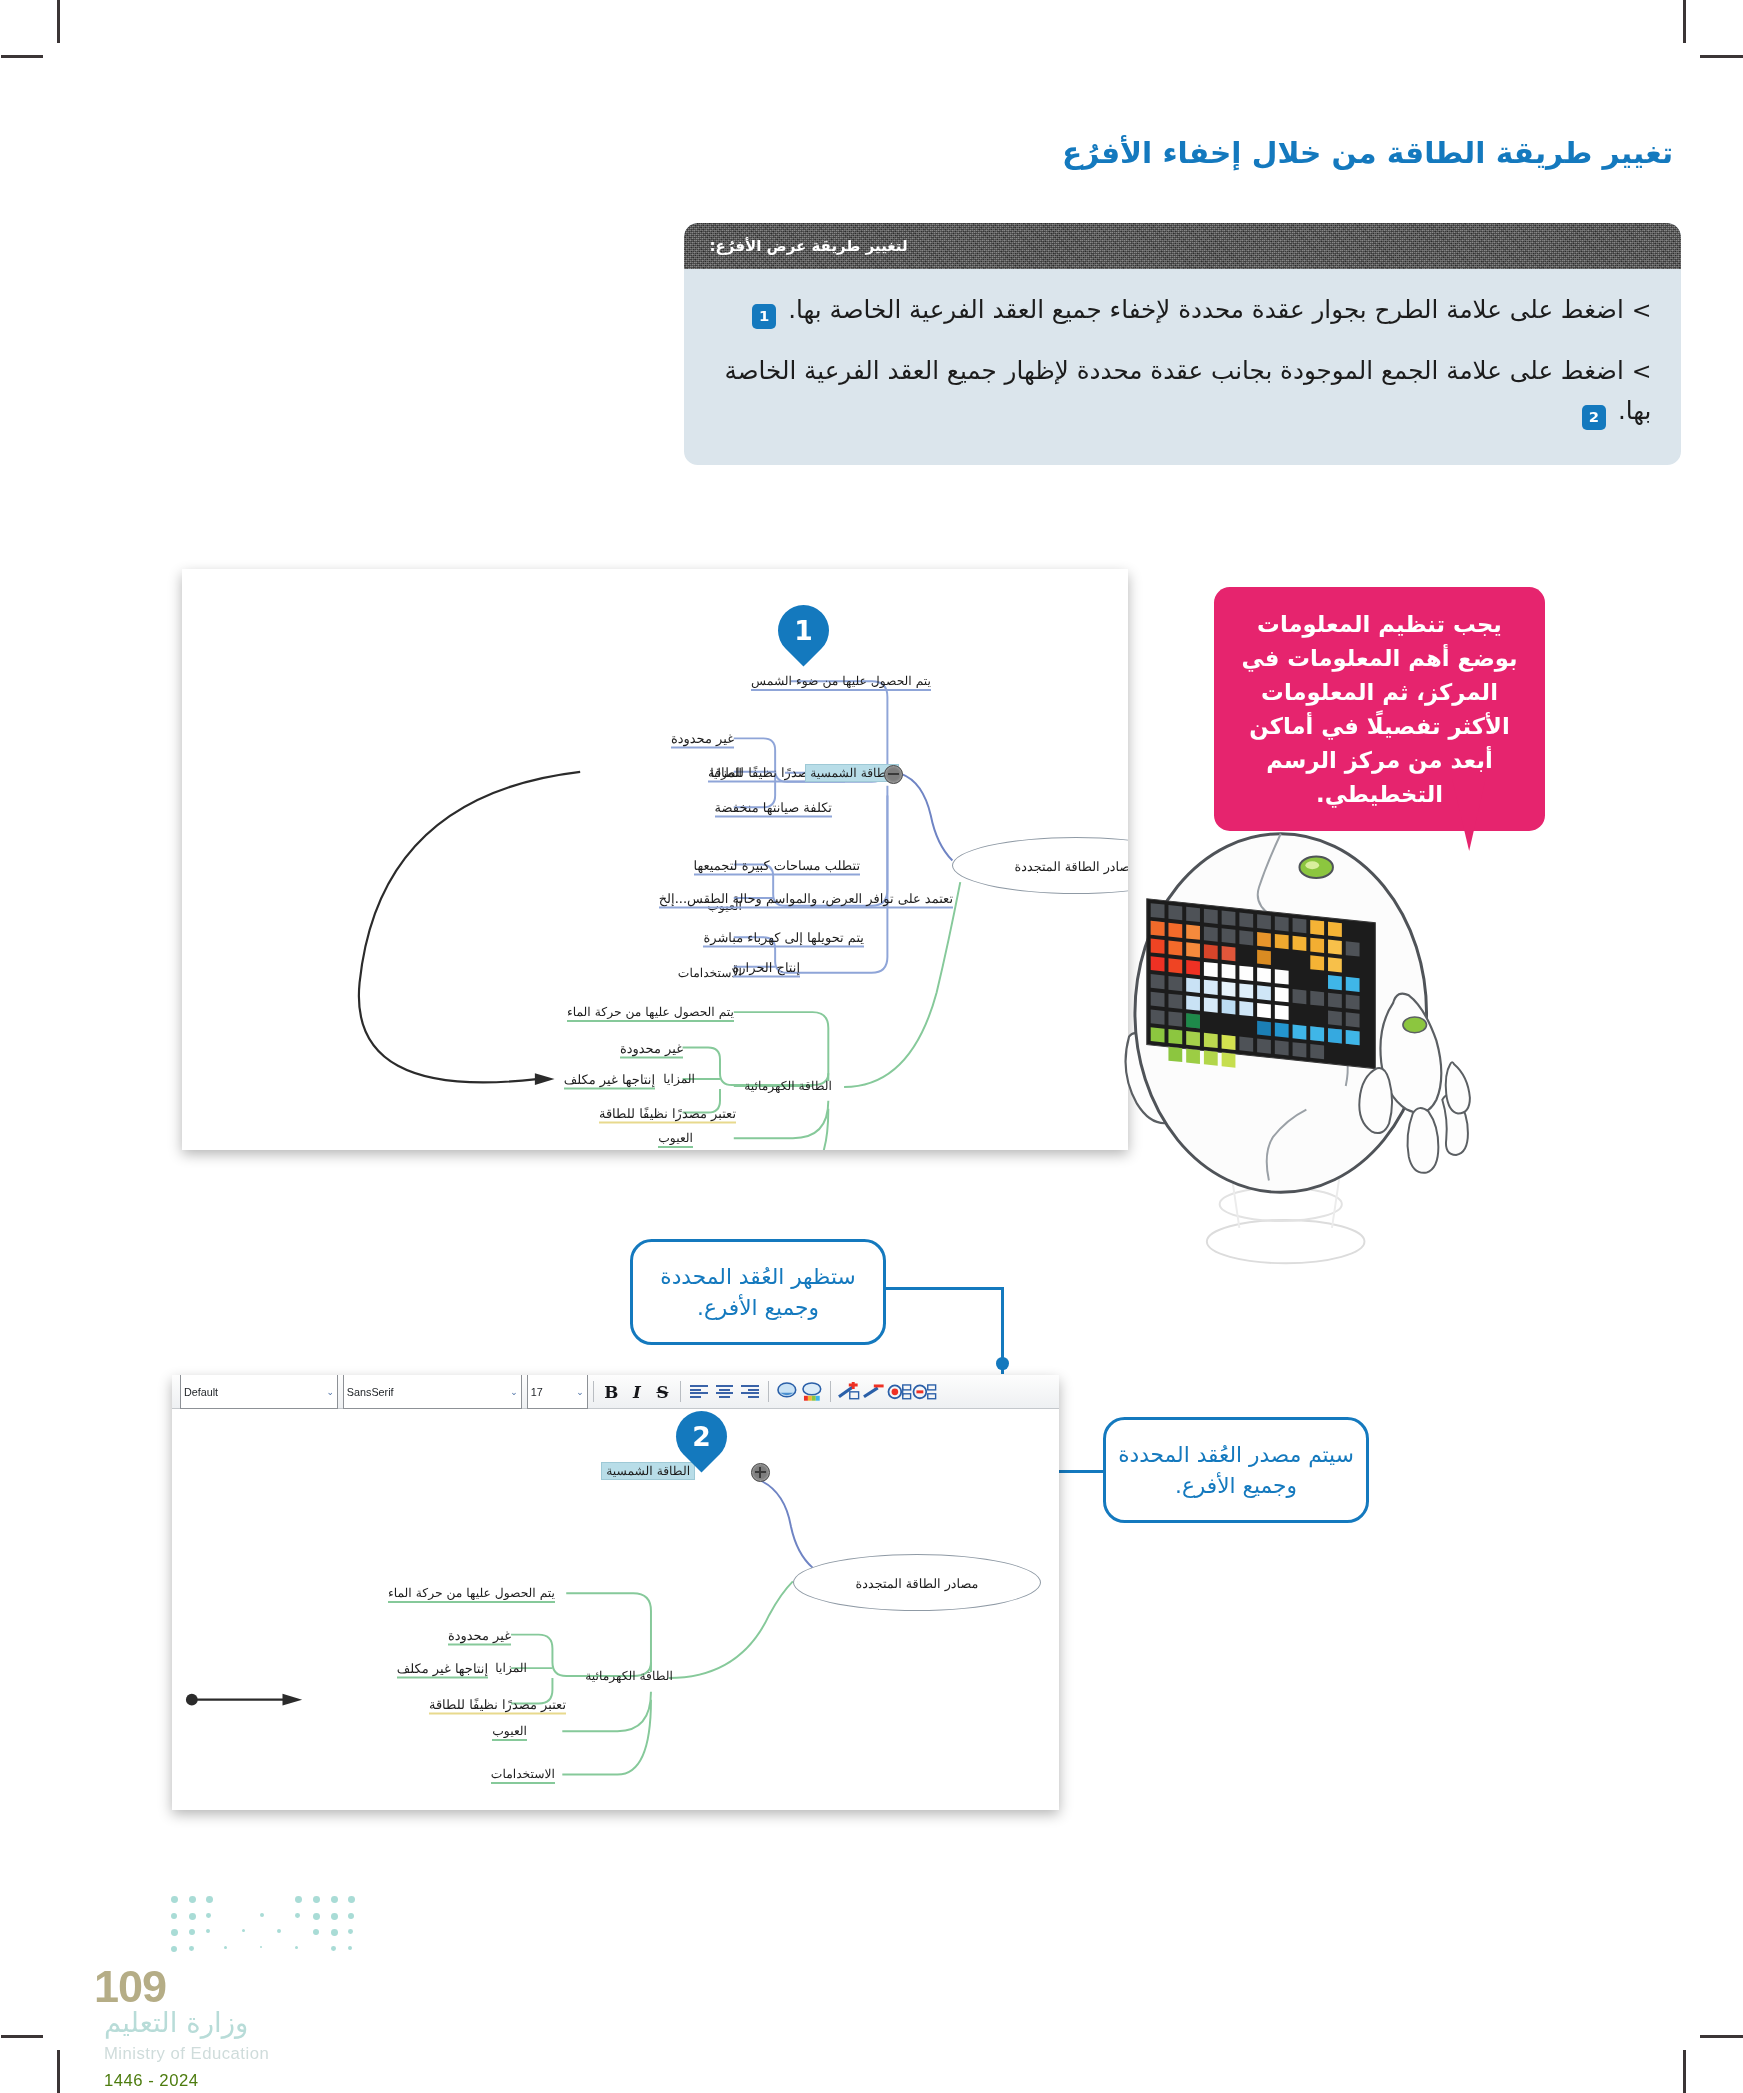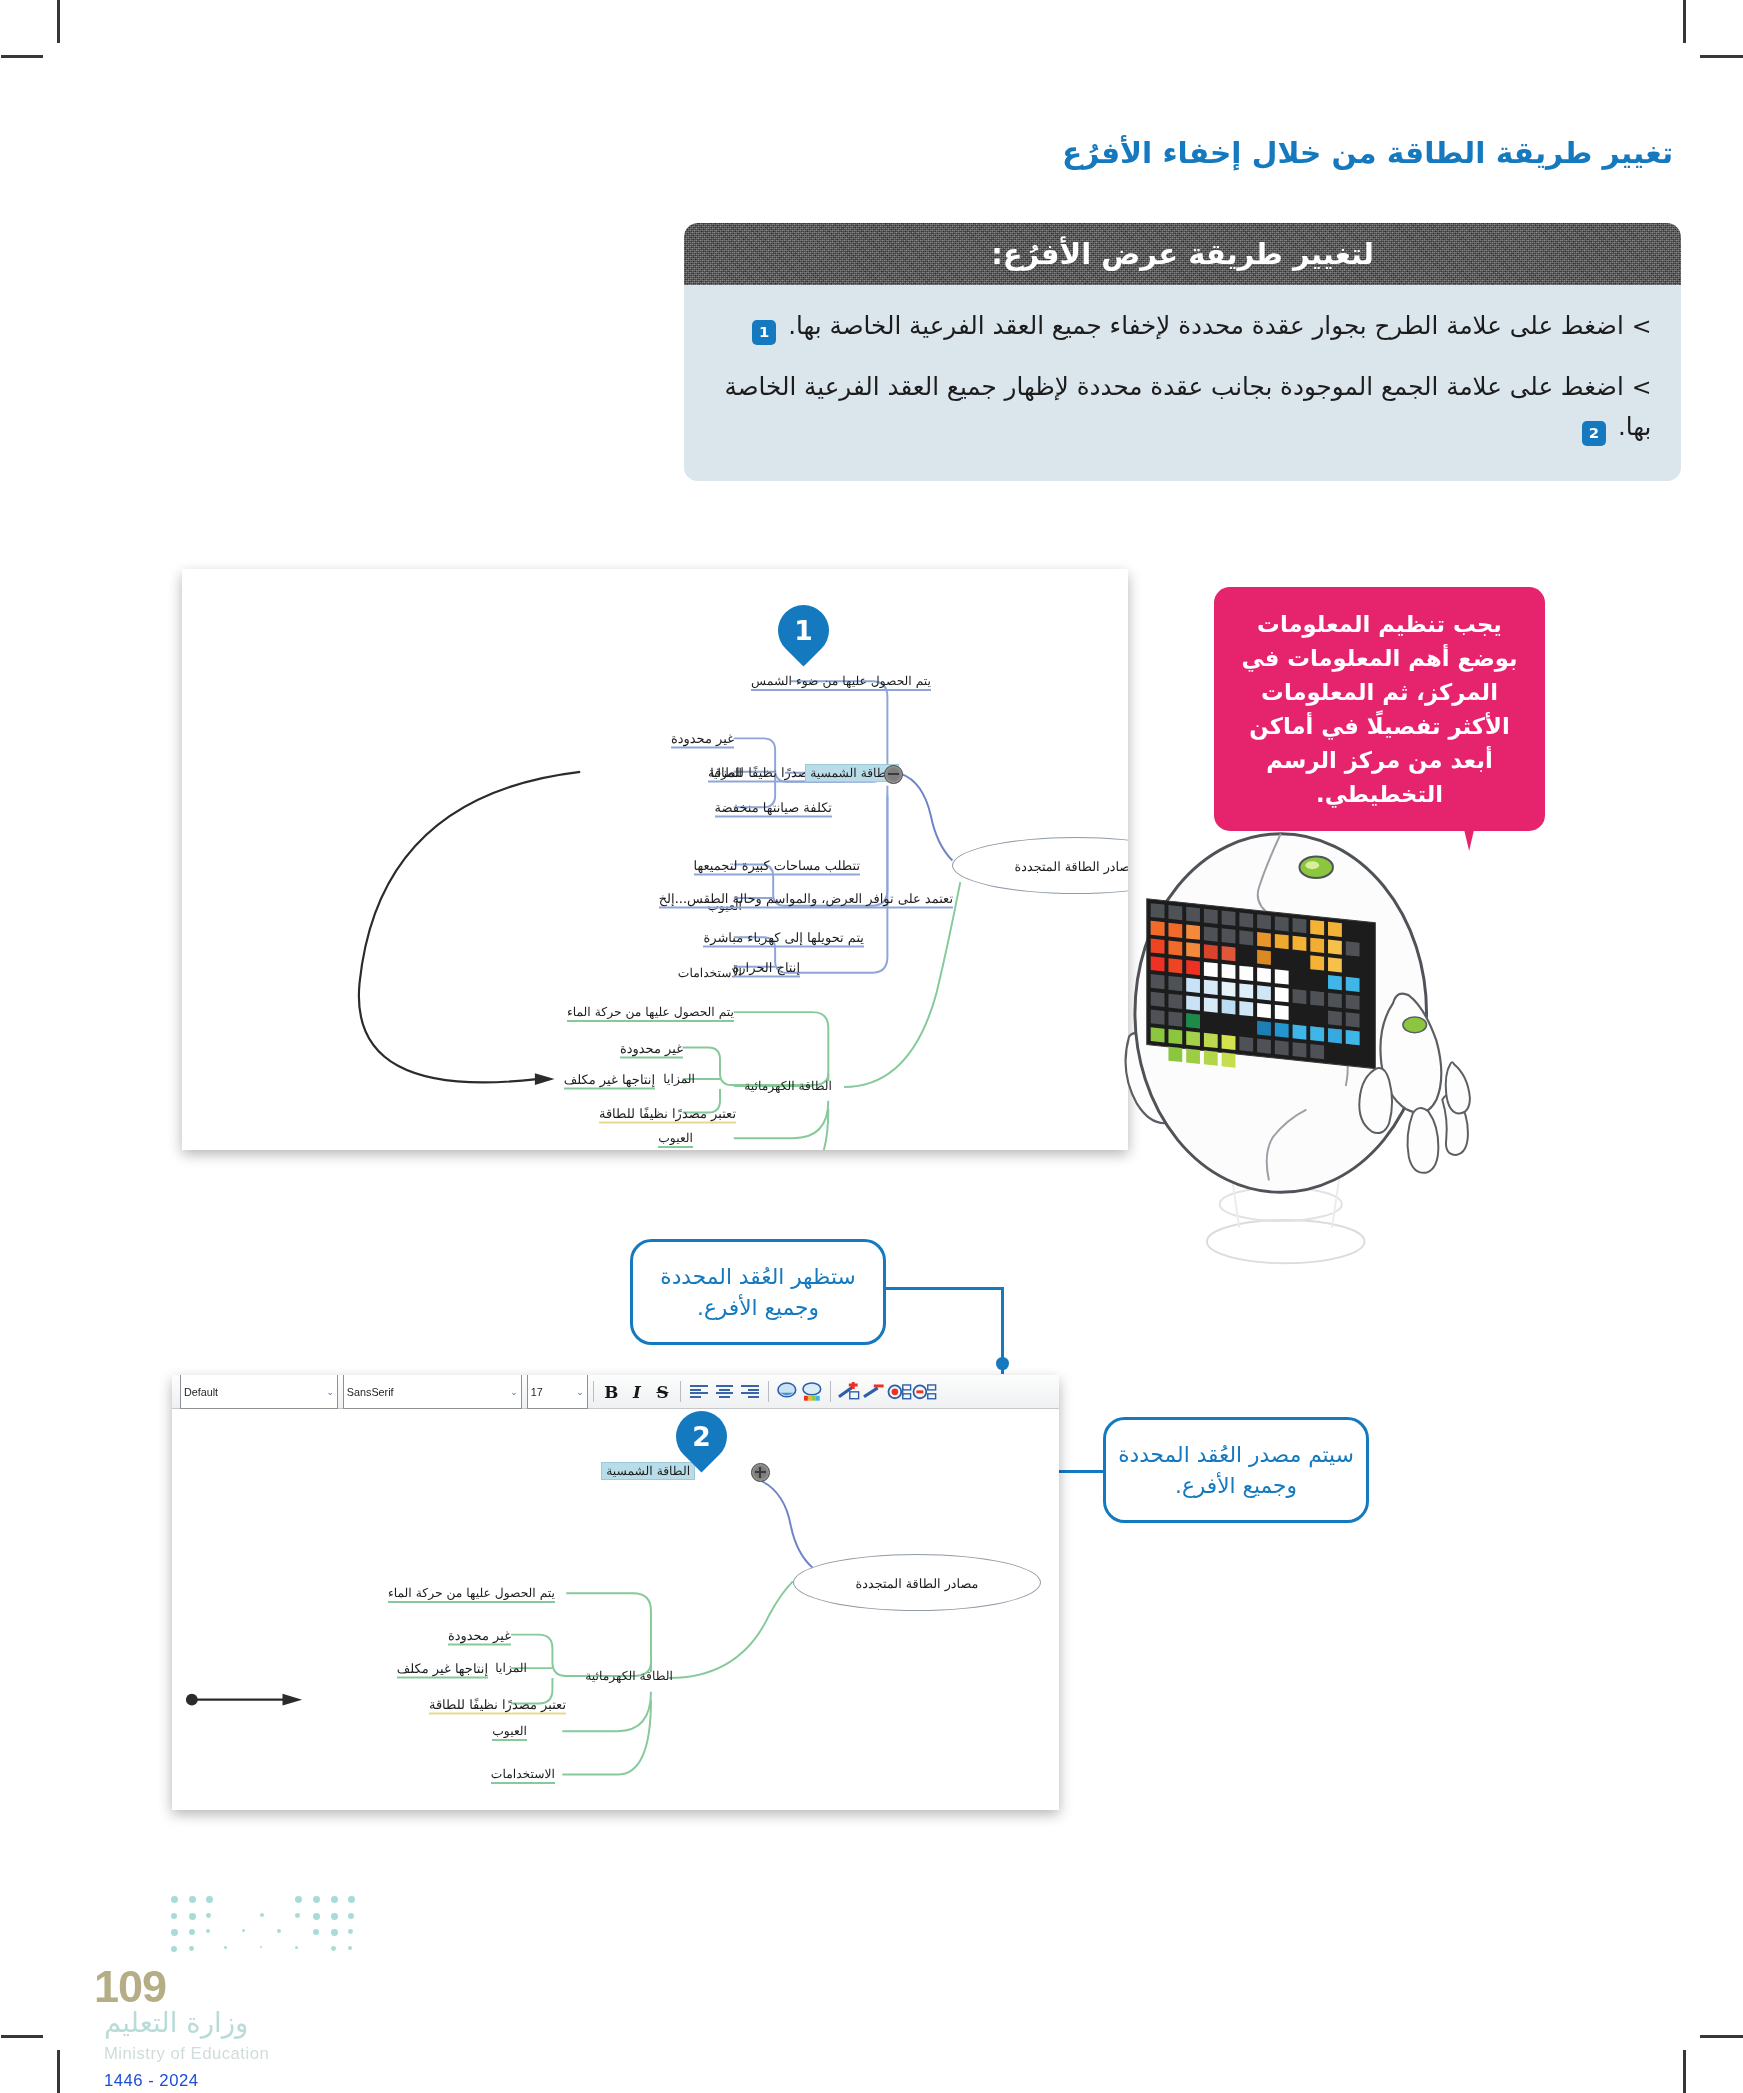--- a/index.html
+++ b/index.html
@@ -27,22 +27,22 @@
     background:#dbe5ec;
     box-shadow:0 0 0 0 rgba(0,0,0,0);
   }
   #instruction-header{
     background:#4a4a4a;
     background-image:
       repeating-linear-gradient(0deg, rgba(255,255,255,.14) 0 1px, rgba(0,0,0,.18) 1px 2px),
       repeating-linear-gradient(90deg, rgba(255,255,255,.11) 0 1px, rgba(0,0,0,.15) 1px 2px),
       repeating-linear-gradient(45deg, rgba(255,255,255,.08) 0 2px, rgba(0,0,0,.10) 2px 3px),
       repeating-linear-gradient(135deg, rgba(230,230,230,.09) 0 2px, rgba(20,20,20,.12) 2px 3.9px);
-    color:#ffffff;font-weight:bold;font-size:29px;
-    padding:13.8px 25.6px 13.8px 25.6px;text-align:center;
+    color:#ffffff;font-weight:bold;font-size:15px;
+    padding:13.8px 25.6px 13.8px 25.6px;text-align:left;
     border-radius:13.8px 13.8px 0 0;
   }
   .instr-body{padding:21.7px 29.6px 29.6px 29.6px;}
   .instr-line{
     font-size:24.6px;color:#1c1c1c;line-height:1.65;
     text-align:right;direction:rtl;margin-bottom:19.7px;
   }
   .instr-line:last-child{margin-bottom:3.9px;}
   .inline-badge{
     display:inline-block;width:24.6px;height:24.6px;border-radius:4.9px;
@@ -187,21 +187,21 @@
   }
   #moe-ar{
     position:absolute;left:9.9px;top:110px;font-size:27.6px;color:#b8dcd8;
     direction:rtl;letter-spacing:2px;font-family:"DejaVu Sans",sans-serif;
   }
   #moe-en{
     position:absolute;left:9.9px;top:148px;font-size:16.7px;color:#cfdcdb;
     font-family:"Liberation Sans",sans-serif;letter-spacing:0.5px;
   }
   #moe-year{
-    position:absolute;left:9.9px;top:175px;font-size:16.7px;color:#1d4ed8;
+    position:absolute;left:9.9px;top:175px;font-size:16.7px;color:#4d7c0f;
     font-family:"Liberation Sans",sans-serif;letter-spacing:0.5px;
   }
 
   
   #robot{left:1123px;top:818px;width:414px;height:463px;}
 </style>
 </head>
 <body>
 
 <div class="crop abs" style="left:57px;top:0;width:3px;height:43px;"></div>

